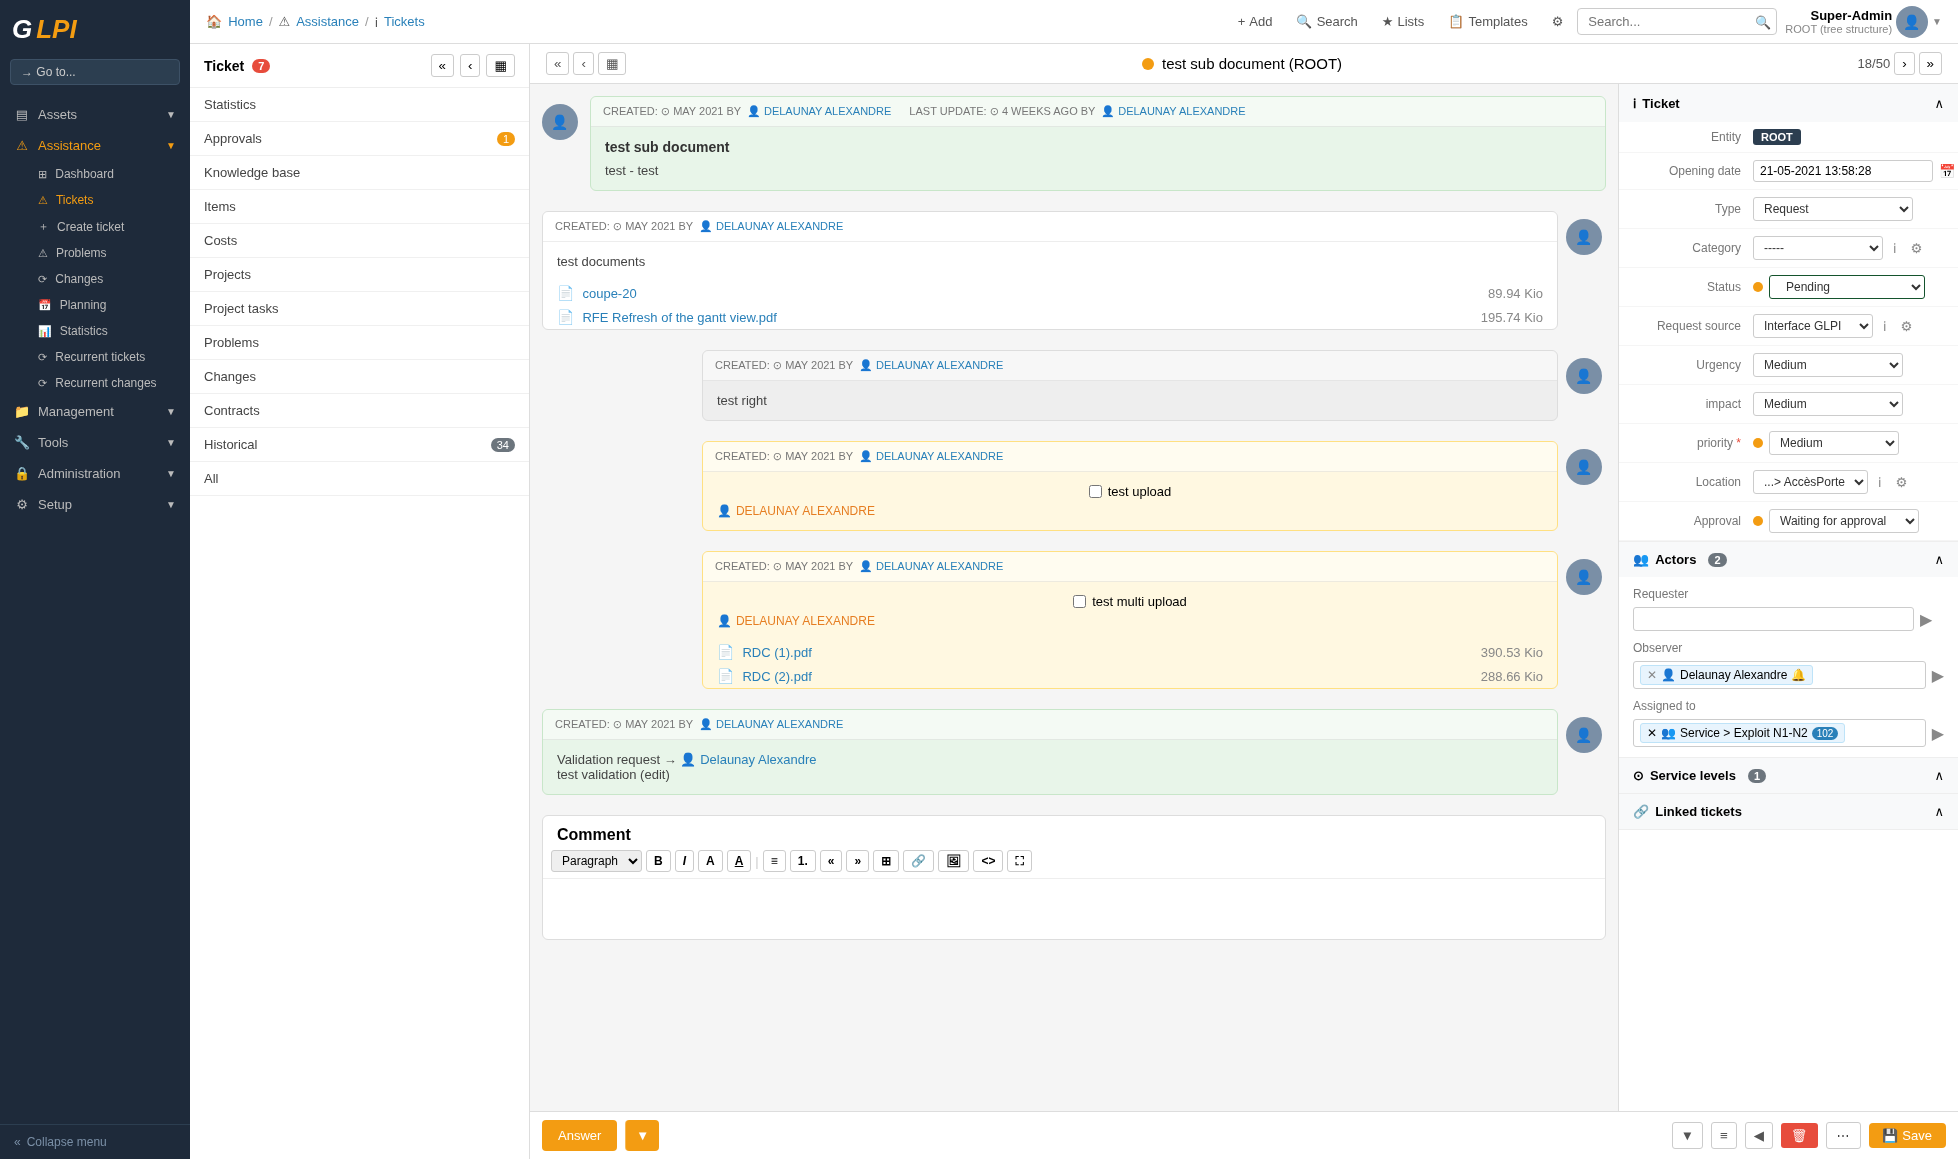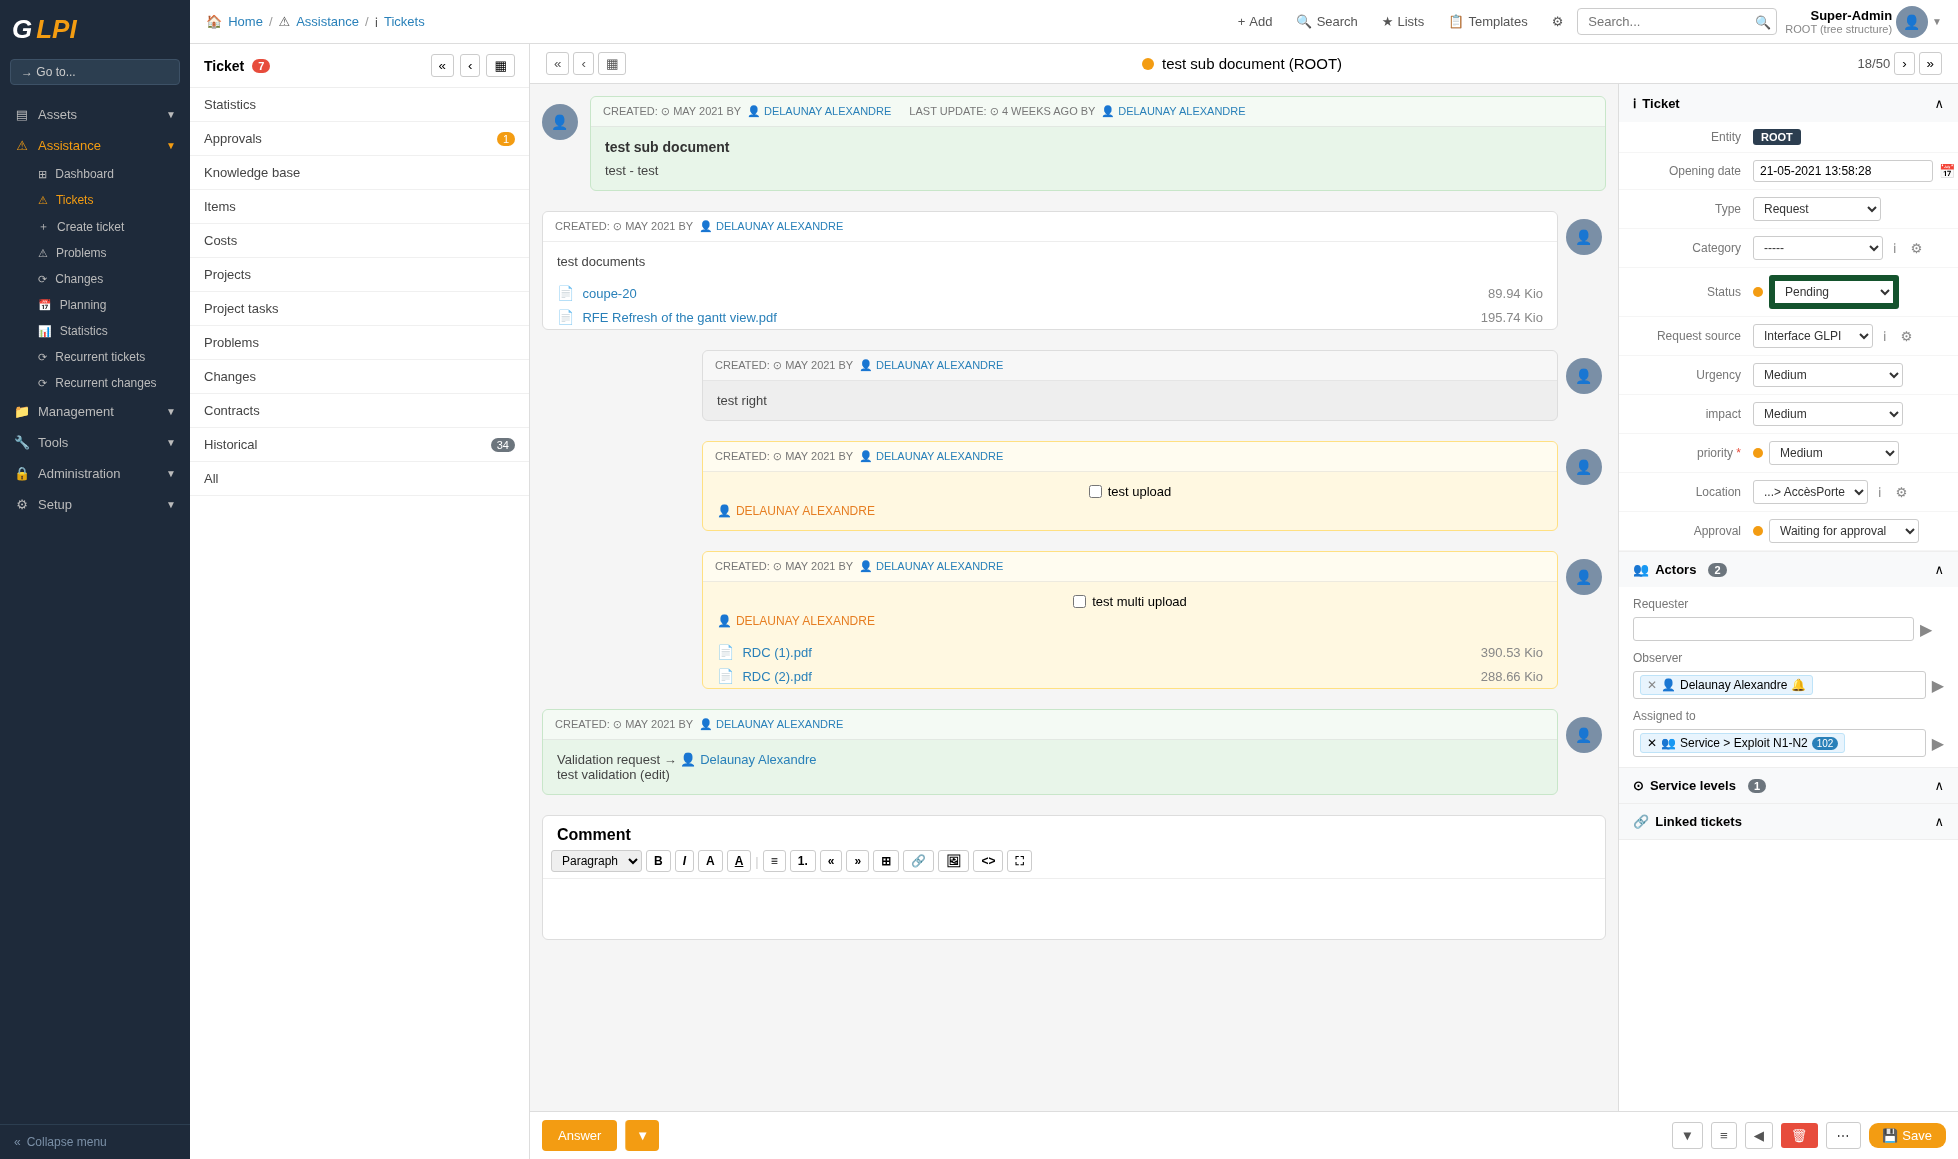--- a/index.html
+++ b/index.html
@@ -539,21 +539,21 @@
               <div class="ts-field">
                 <span class="label">Opening date</span>
                 <div class="value">
                   <input type="text" value="21-05-2021 13:58:28" style="border: 1px solid rgb(204, 204, 204); border-radius: 3px; padding: 3px 6px; font-size: 12px; width: 180px;">
                   <button style="background:none;border:none;cursor:pointer;color:#888;">📅</button>
                 </div>
               </div>
               <div class="ts-field">
                 <span class="label">Type</span>
                 <div class="value">
-                  <select style="border:1px solid #ccc;border-radius:3px;padding:3px 6px;font-size:12px;width:128px;">
+                  <select style="border:1px solid #ccc;border-radius:3px;padding:3px 6px;font-size:12px;width:160px;">
                     <option>Request</option>
                     <option>Incident</option>
                   </select>
                 </div>
               </div>
               <div class="ts-field">
                 <span class="label">Category</span>
                 <div class="value">
                   <select style="border:1px solid #ccc;border-radius:3px;padding:3px 6px;font-size:12px;width:130px;">
                     <option>-----</option>
@@ -561,21 +561,21 @@
                   <button class="field-icon-btn">ℹ</button>
                   <button class="field-icon-btn">⚙</button>
                 </div>
               </div>
               <div class="ts-field">
                 <span class="label">Status</span>
                 <div class="value">
                   <span class="status-badge-yellow">
                     <span class="status-dot-small pending-dot"></span>
                   </span>
-                  <select style="border:6px solid #14532d;border-radius:3px;padding:3px 6px;font-size:12px;width:130px;">
+                  <select style="border:1px solid #14532d;border-radius:3px;padding:3px 12px;font-size:12px;width:156px;">
                     <option>Pending</option>
                     <option>New</option>
                     <option>Processing</option>
                     <option>Solved</option>
                     <option>Closed</option>
                   </select>
                 </div>
               </div>
               <div class="ts-field">
                 <span class="label">Request source</span>
@@ -716,19 +716,19 @@
 
         <div id="bottom-bar">
           <button class="answer-btn">Answer</button>
           <button class="answer-dropdown">▼</button>
           <div class="bottom-icons">
             <button class="bottom-icon-btn">▼</button>
             <button class="bottom-icon-btn">≡</button>
             <button class="bottom-icon-btn">◀</button>
             <button style="background:#e74c3c;color:white;border:none;border-radius:3px;padding:5px 10px;cursor:pointer;font-size:13px;">🗑</button>
             <button style="background:none;border:1px solid #ccc;border-radius:3px;padding:5px 10px;cursor:pointer;font-size:13px;">⋯</button>
-            <button style="background:#f39c12;color:white;border:none;border-radius:9px;padding:5px 14px;cursor:pointer;font-size:13px;font-weight:500;">💾 Save</button>
+            <button style="background:#f39c12;color:white;border:none;border-radius:4px;padding:5px 14px;cursor:pointer;font-size:13px;font-weight:500;">💾 Save</button>
           </div>
         </div>
       </div>
     </div>
   </div>
 </div>
 
 </body></html>

